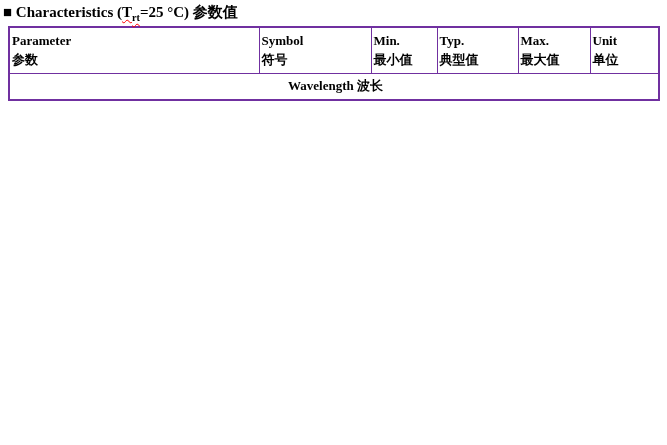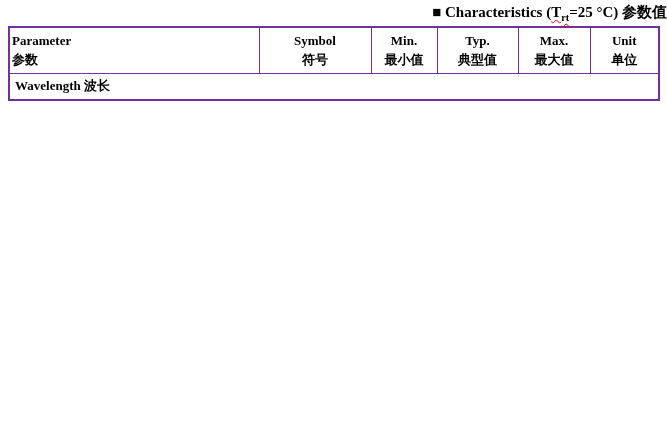--- a/index.html
+++ b/index.html
@@ -1,33 +1,33 @@
 <!DOCTYPE html>
 <html style="--border: #7030A0; --sq: #FF0000;"><head>
 <meta charset="utf-8">
 <style>
   :root { --border:#7030A0; --sq:#FF0000; }
   * { box-sizing:border-box; }
   body {
     margin:0; background:#ffffff; width:667px; height:445px; overflow:hidden;
     font-family:"Liberation Serif","DejaVu Serif",serif; color:#000;
   }
-  .title { font-size:15px; font-weight:bold; padding:3px 0 3px 3px; white-space:nowrap;text-align:right; }
+  .title { font-size:15px; font-weight:bold; padding:3px 0 3px 3px; white-space:nowrap; }
   .title sub { font-size:0.68em; }
   table {
     border-collapse:collapse; table-layout:fixed; width:650px; margin-left:8px;
     border:2px solid var(--border);
   }
   th, td { border:1px solid var(--border); font-size:13px; overflow:hidden; vertical-align:middle; }
   thead tr { height:46px; }
-  th { font-weight:bold; padding:2px 2px; line-height:1.5; text-align:center; }
+  th { font-weight:bold; padding:2px 2px; line-height:1.5; text-align:left; }
   th.left { text-align:left; }
   td { padding:1px 2px; }
   tr.section { height:27px; }
-  td.sec-label { font-weight:bold; text-align:left; padding-left:5px; }
+  td.sec-label { font-weight:bold; text-align:center; padding-left:5px; }
   sub { font-size:0.72em; }
   .sq {
     text-decoration-line:underline;
     text-decoration-style:wavy;
     text-decoration-color:var(--sq);
     text-decoration-thickness:1px;
     text-underline-offset:2px;
   }
 </style>
 </head>

